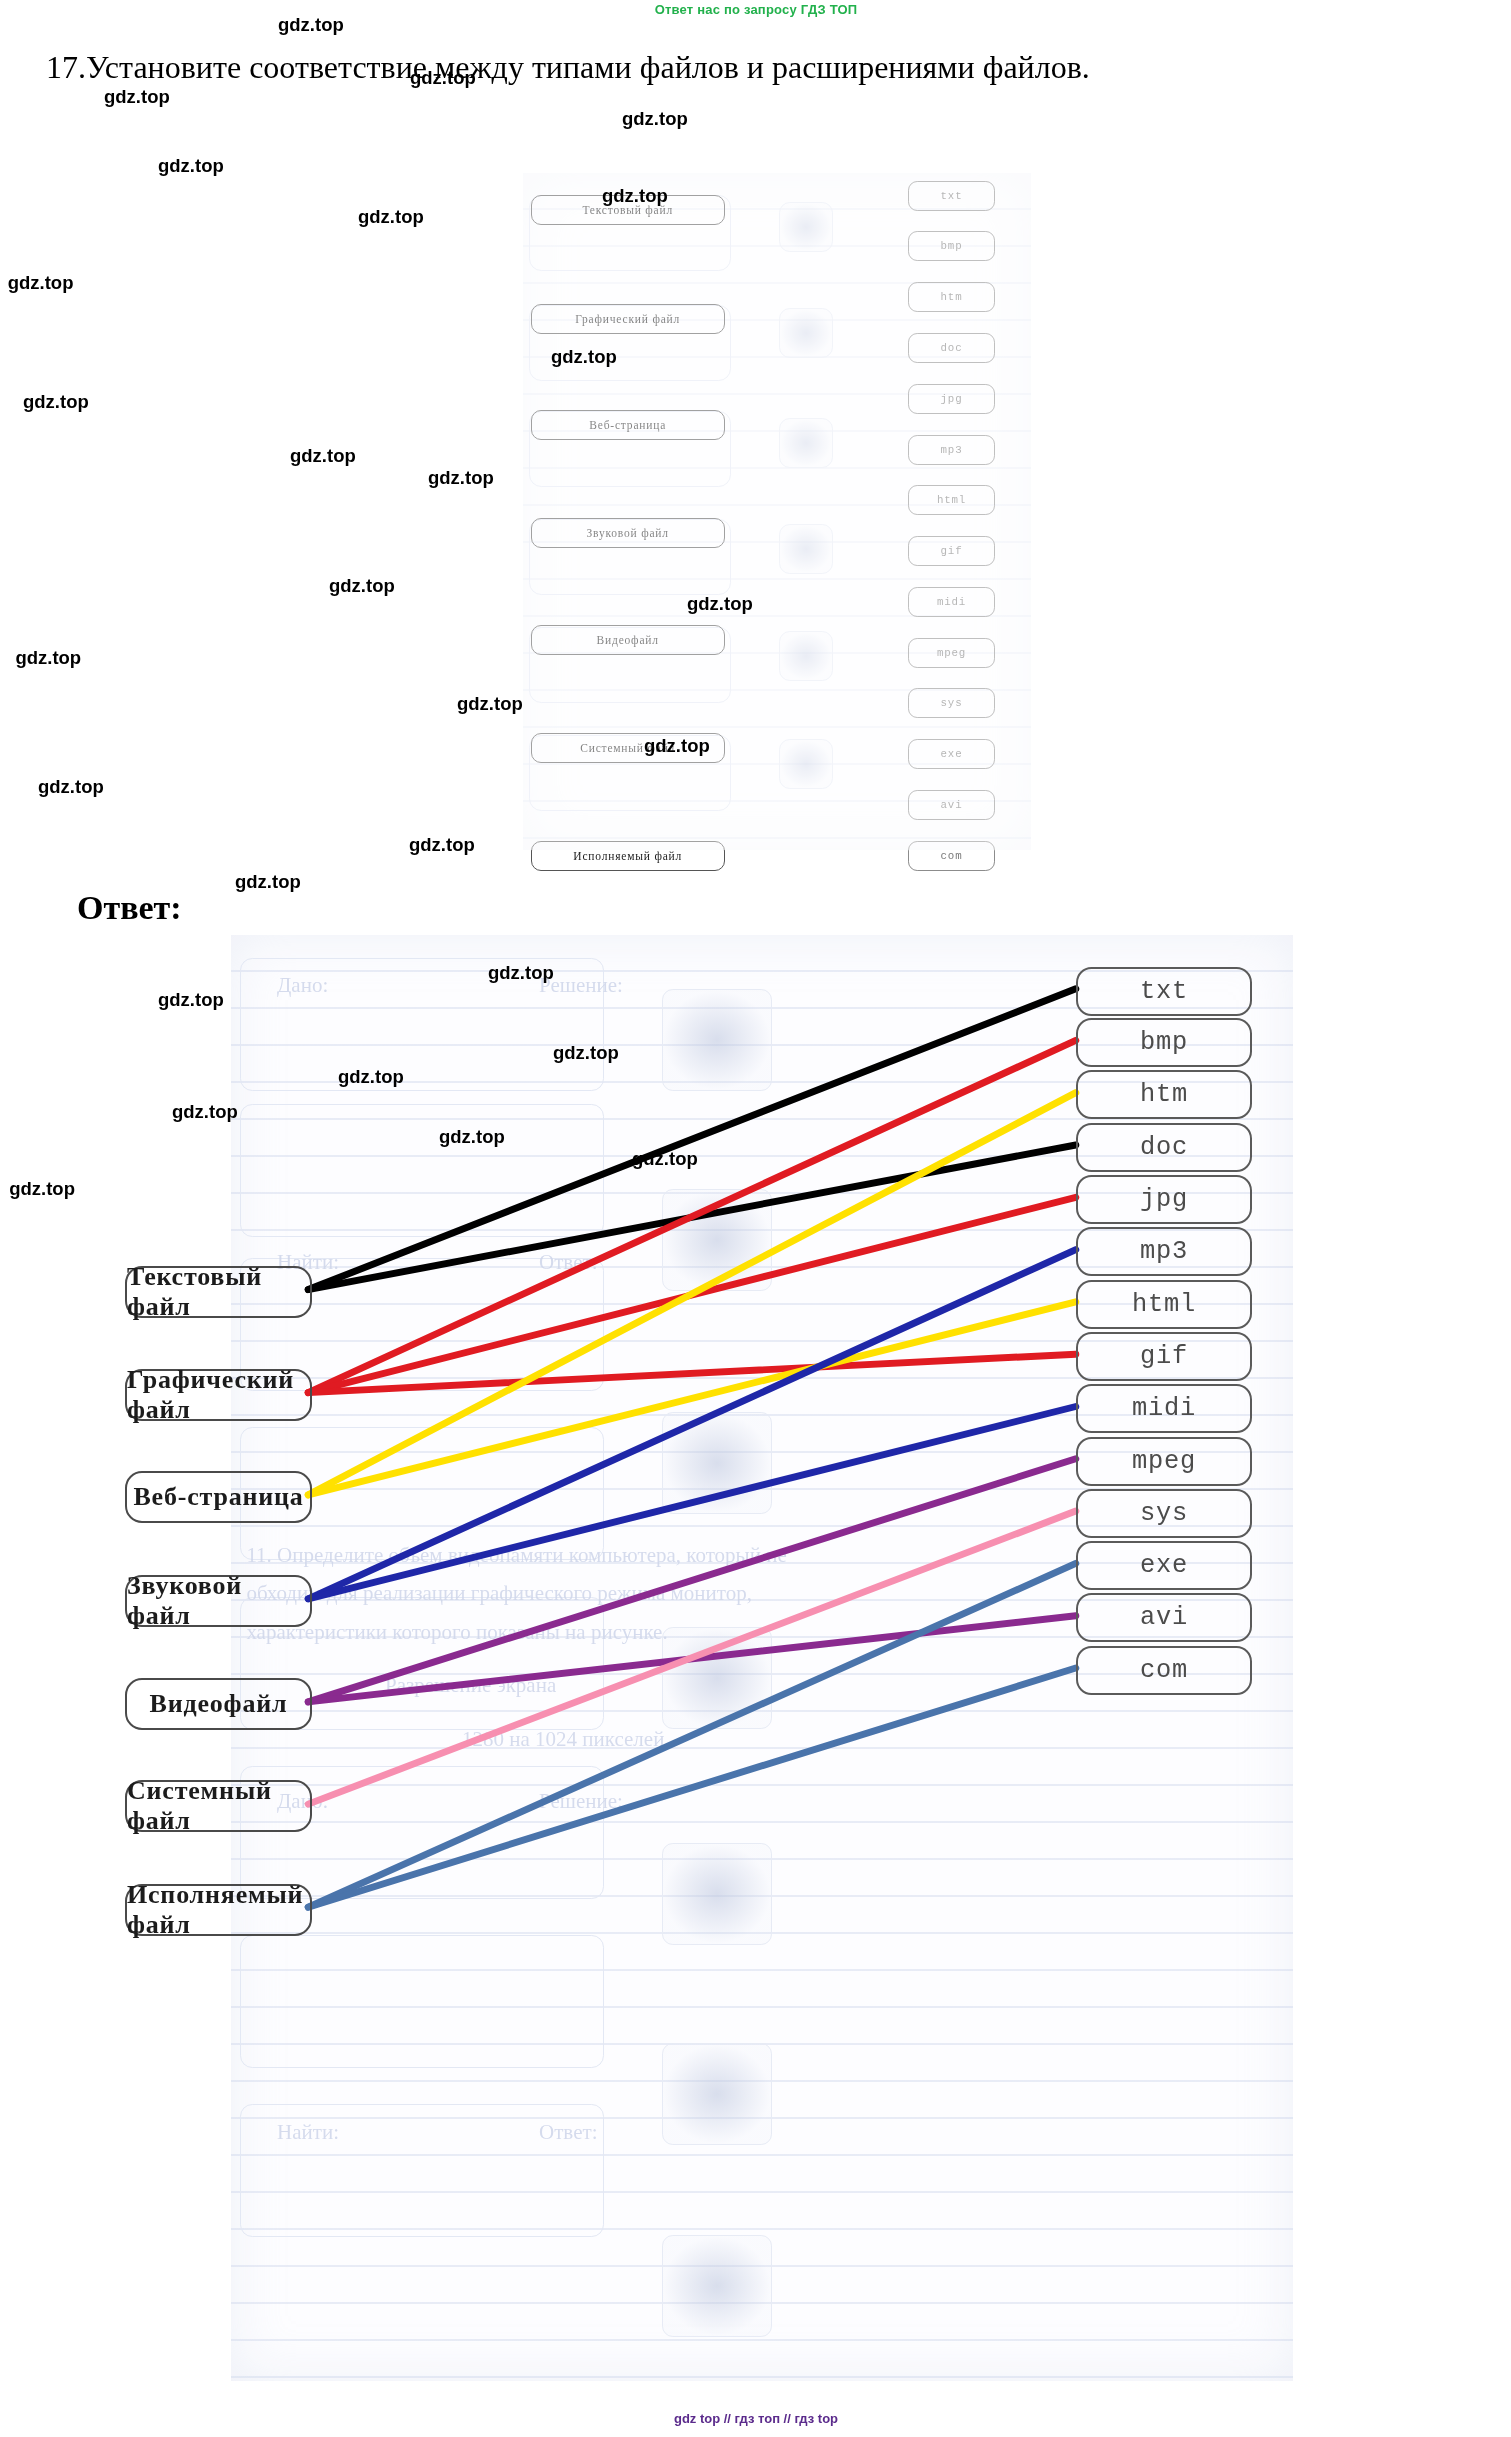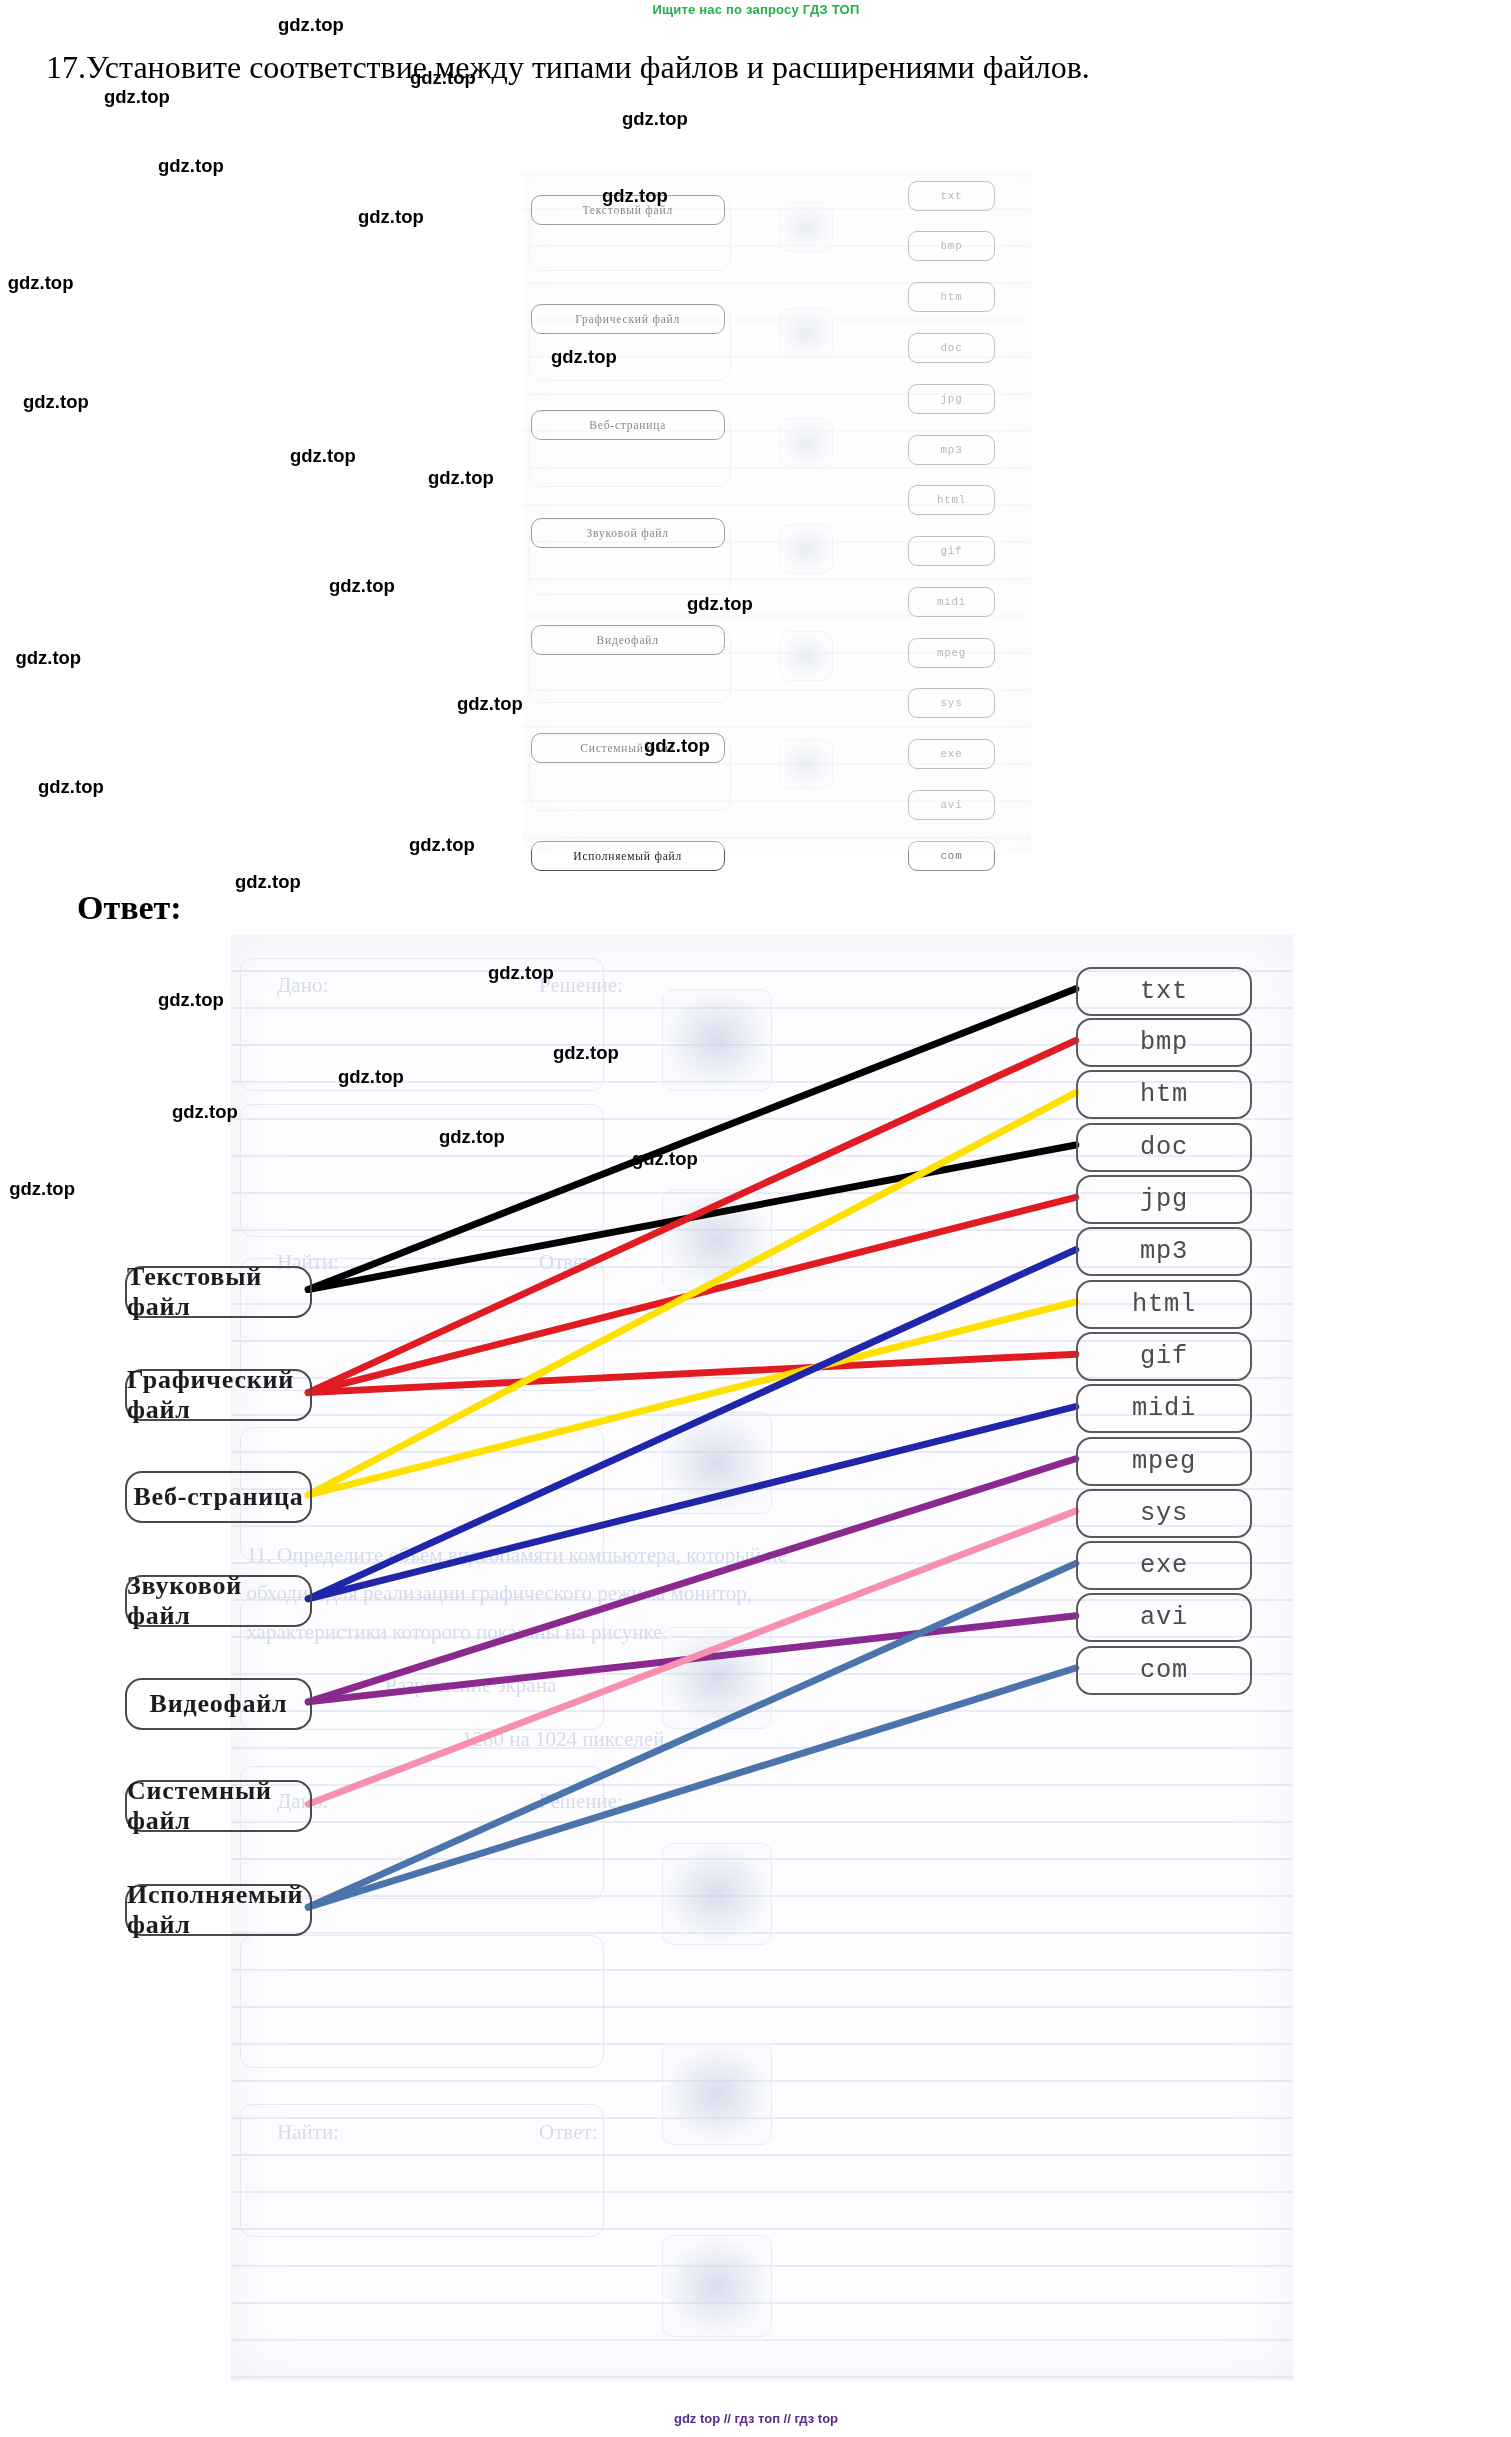--- a/index.html
+++ b/index.html
@@ -81,21 +81,21 @@
   }
   
   #ans-diagram{position:absolute;left:231px;top:935px;width:1062px;height:1446px;}
   #ans-diagram .node{font-size:26px;font-weight:bold;}
   #ans-diagram .ext{font-size:25.4px;}
   svg.links{position:absolute;left:0;top:0;pointer-events:none;}
 </style>
 </head>
 <body>
 
-<div id="promo">Ищите нас по запросу ГДЗ ТОП</div>
+<div id="promo">Ответ нас по запросу ГДЗ ТОП</div>
 
 <div id="task">17.Установите соответствие между типами файлов и расширениями файлов.</div>
 
 <div id="top-diagram">
 
   <div class="scan" style="left:0;top:0;width:508px;height:677px;opacity:.55;"></div>
 
   <div class="ghost-box" style="left:6.2px;top:21.5px;width:200px;height:74px;"></div>
   <div class="ghost-box" style="left:6.2px;top:132px;width:200px;height:74px;"></div>
   <div class="ghost-box" style="left:6.2px;top:238px;width:200px;height:74px;"></div>

